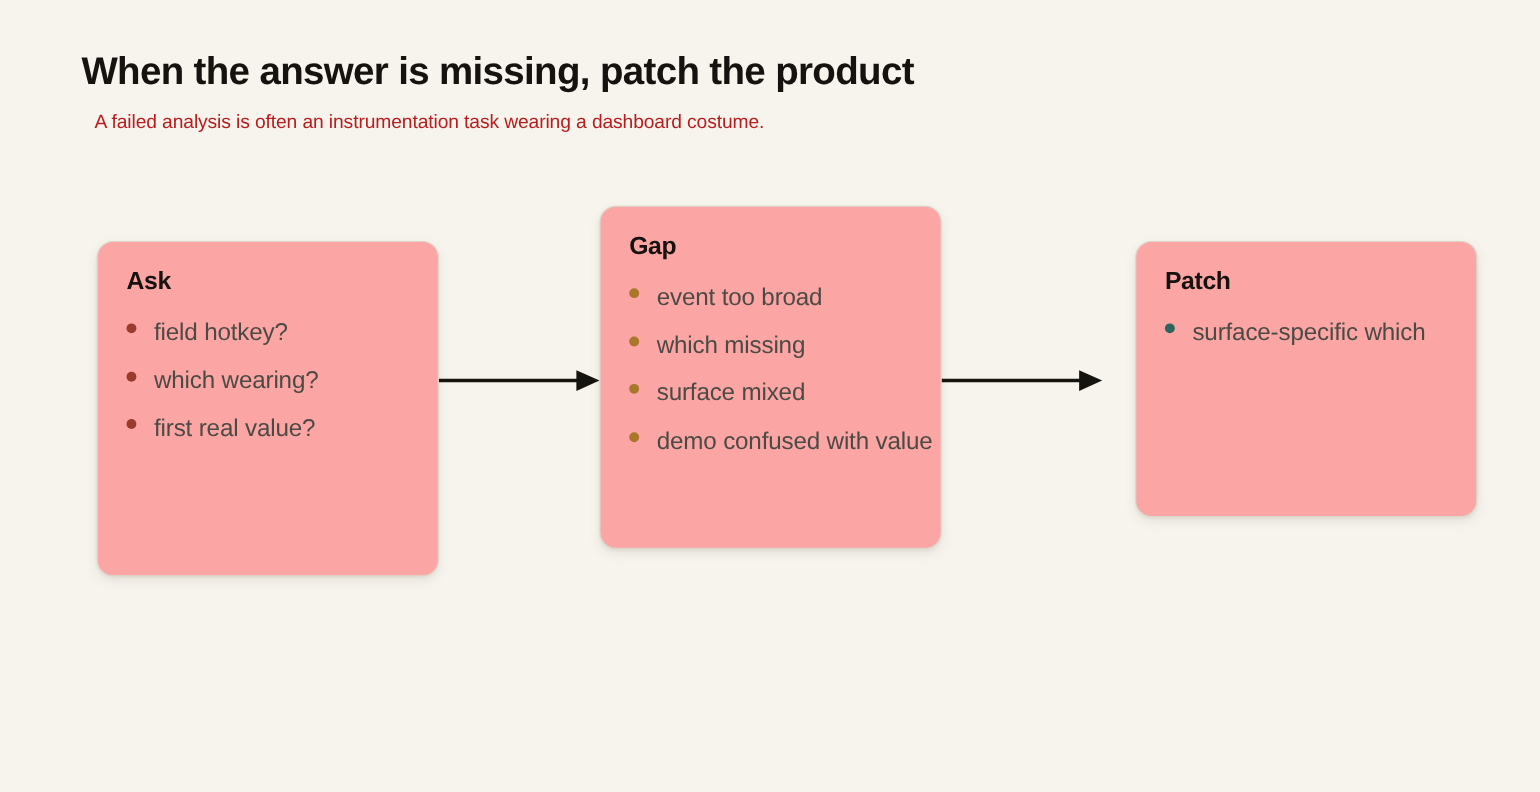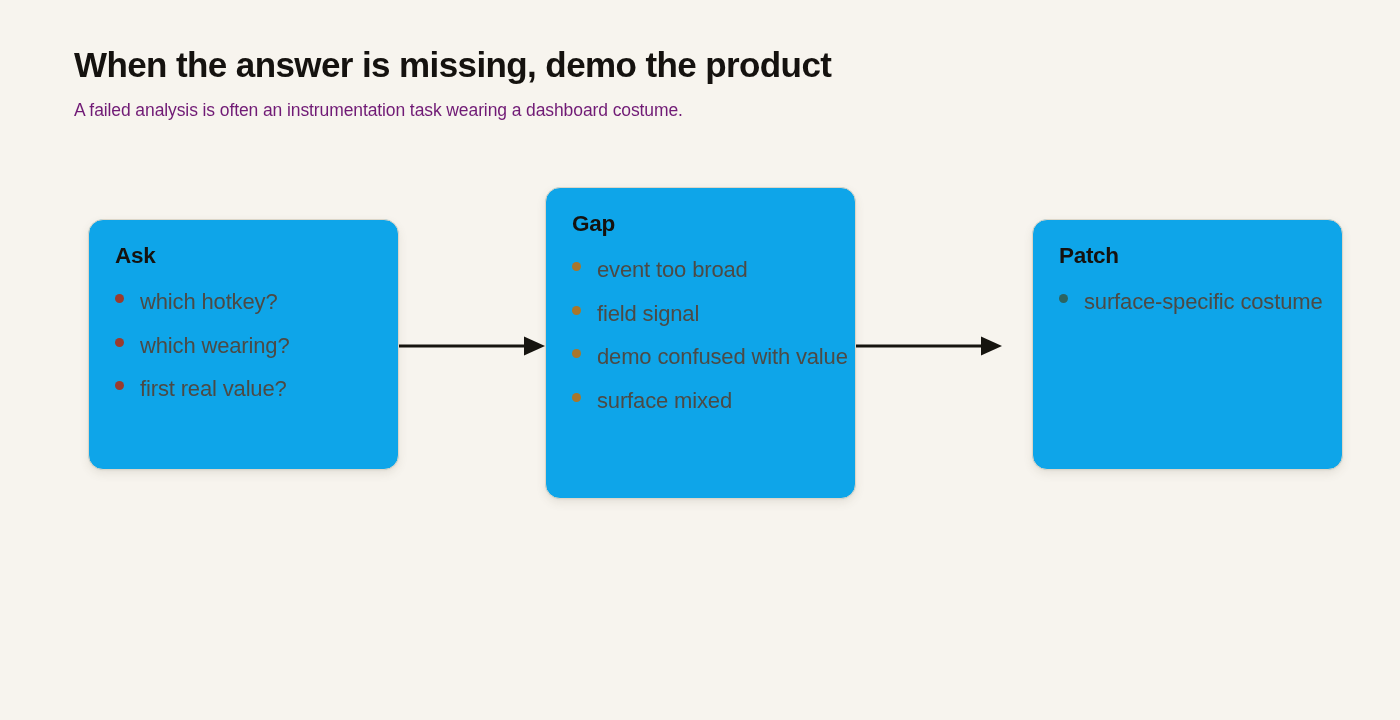--- a/index.html
+++ b/index.html
@@ -33,50 +33,50 @@
   .page-title {
     margin: 0;
     font-size: 35px;
     font-weight: 700;
     letter-spacing: -0.6px;
     color: #15120f;
     line-height: 1.18;
     white-space: nowrap;
   }
   .page-subtitle {
-    margin: 14px 0 0 0;
+    margin: 14px 0 0 12px;
     font-size: 17.5px;
     font-weight: 400;
-    color: #701a75;
+    color: #b91c1c;
     line-height: 1.3;
     letter-spacing: -0.1px;
     white-space: nowrap;
   }
 
   
   .flow {
     position: absolute;
     left: 0;
     top: 0;
     width: 1400px;
     height: 720px;
   }
 
   .card {
     position: absolute;
     box-sizing: border-box;
-    background: #0ea5e9;
+    background: #fca5a5;
     border: 1px solid #dcd6c8;
     border-radius: 15px;
     box-shadow: 0 4px 10px rgba(90, 78, 56, 0.10),
                 0 1px 2px rgba(90, 78, 56, 0.06);
     padding: 22px 26px 20px 26px;
   }
 
-  .card-ask   { left: 88px;   top: 219px;  width: 311px;  height: 251px; }
+  .card-ask   { left: 88px;   top: 219px;  width: 311px;  height: 305px; }
   .card-gap   { left: 545px;  top: 187px;  width: 311px;  height: 312px; }
   .card-patch { left: 1032px; top: 219px;  width: 311px;  height: 251px; }
 
   .card-title {
     margin: 0 0 18px 0;
     font-size: 22.5px;
     font-weight: 700;
     color: #15120f;
     letter-spacing: -0.3px;
     line-height: 1.2;
@@ -118,32 +118,32 @@
   .arrow-1 { left: 399px; width: 147px; }
   .arrow-2 { left: 856px; width: 147px; }
   .arrow svg { display: block; }
 </style>
 </head>
 <body>
 
 <div class="page">
 
   <div class="header">
-    <h1 class="page-title">When the answer is missing, demo the product</h1>
+    <h1 class="page-title">When the answer is missing, patch the product</h1>
     <p class="page-subtitle">A failed analysis is often an instrumentation task wearing a dashboard costume.</p>
   </div>
 
   <div class="flow">
 
     <div class="card card-ask">
       <h2 class="card-title">Ask</h2>
       <ul class="card-list">
         <li>
           <span class="bullet" style="background:#9a3b2e"></span>
-          <span>which hotkey?</span>
+          <span>field hotkey?</span>
         </li>
         <li>
           <span class="bullet" style="background:#9a3b2e"></span>
           <span>which wearing?</span>
         </li>
         <li>
           <span class="bullet" style="background:#9a3b2e"></span>
           <span>first real value?</span>
         </li>
       </ul>
@@ -158,44 +158,44 @@
 
     <div class="card card-gap">
       <h2 class="card-title">Gap</h2>
       <ul class="card-list">
         <li>
           <span class="bullet" style="background:#a9762a"></span>
           <span>event too broad</span>
         </li>
         <li>
           <span class="bullet" style="background:#a9762a"></span>
-          <span>field signal</span>
+          <span>which missing</span>
+        </li>
+        <li>
+          <span class="bullet" style="background:#a9762a"></span>
+          <span>surface mixed</span>
         </li>
         <li>
           <span class="bullet" style="background:#a9762a"></span>
           <span>demo confused with value</span>
-        </li>
-        <li>
-          <span class="bullet" style="background:#a9762a"></span>
-          <span>surface mixed</span>
         </li>
       </ul>
     </div>
 
     <div class="arrow arrow-2">
       <svg width="147" height="24" viewBox="0 0 147 24" xmlns="http://www.w3.org/2000/svg">
         <line x1="0" y1="12" x2="129" y2="12" stroke="#16140f" stroke-width="3.2"></line>
         <polygon points="125,2.5 146,12 125,21.5" fill="#16140f"></polygon>
       </svg>
     </div>
 
     <div class="card card-patch">
       <h2 class="card-title">Patch</h2>
       <ul class="card-list">
         <li>
           <span class="bullet" style="background:#2c6460"></span>
-          <span>surface-specific costume</span>
+          <span>surface-specific which</span>
         </li>
       </ul>
     </div>
 
   </div>
 </div>
 
 </body></html>

